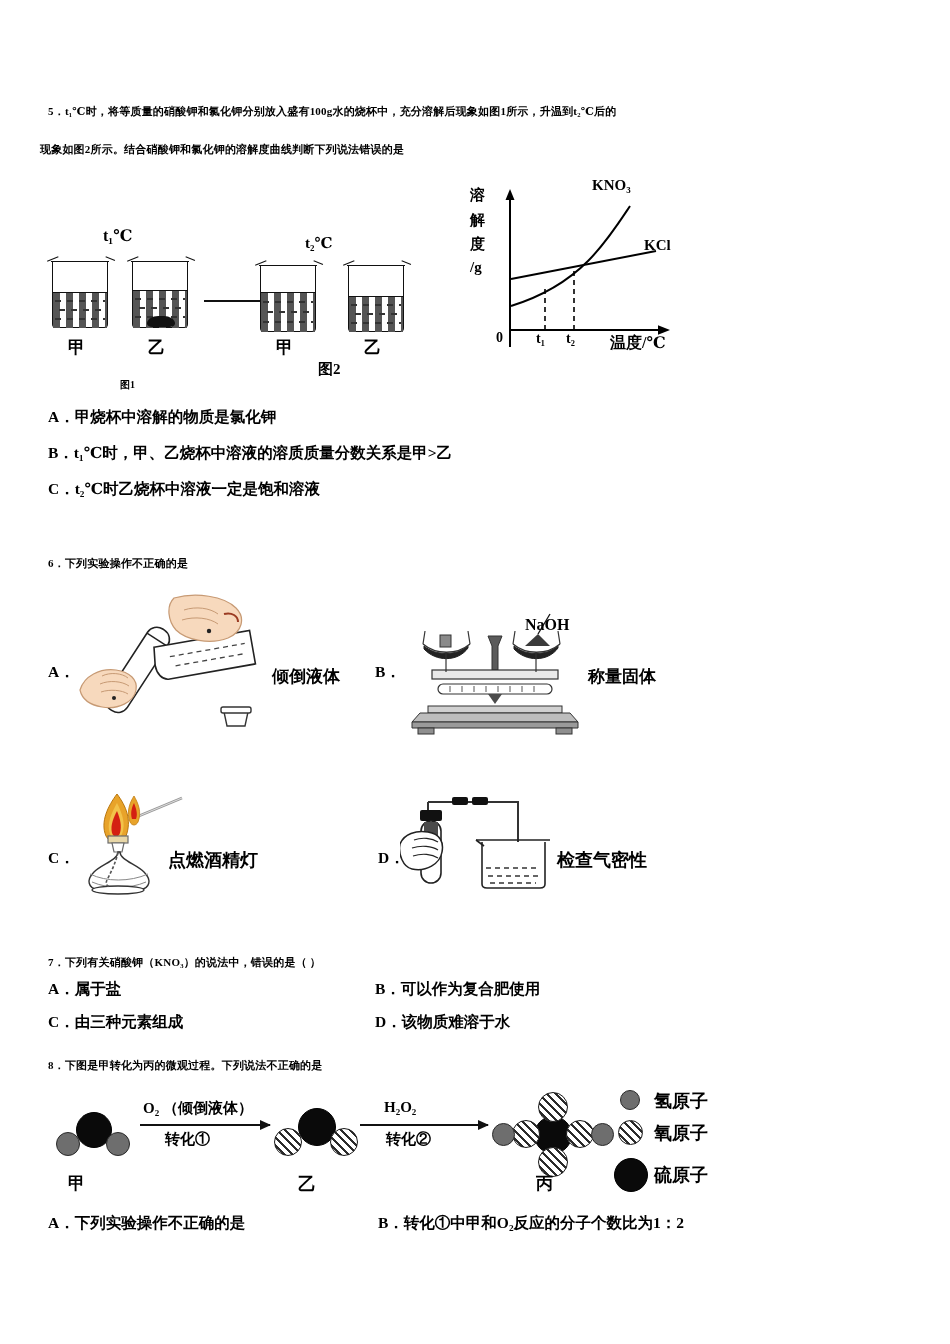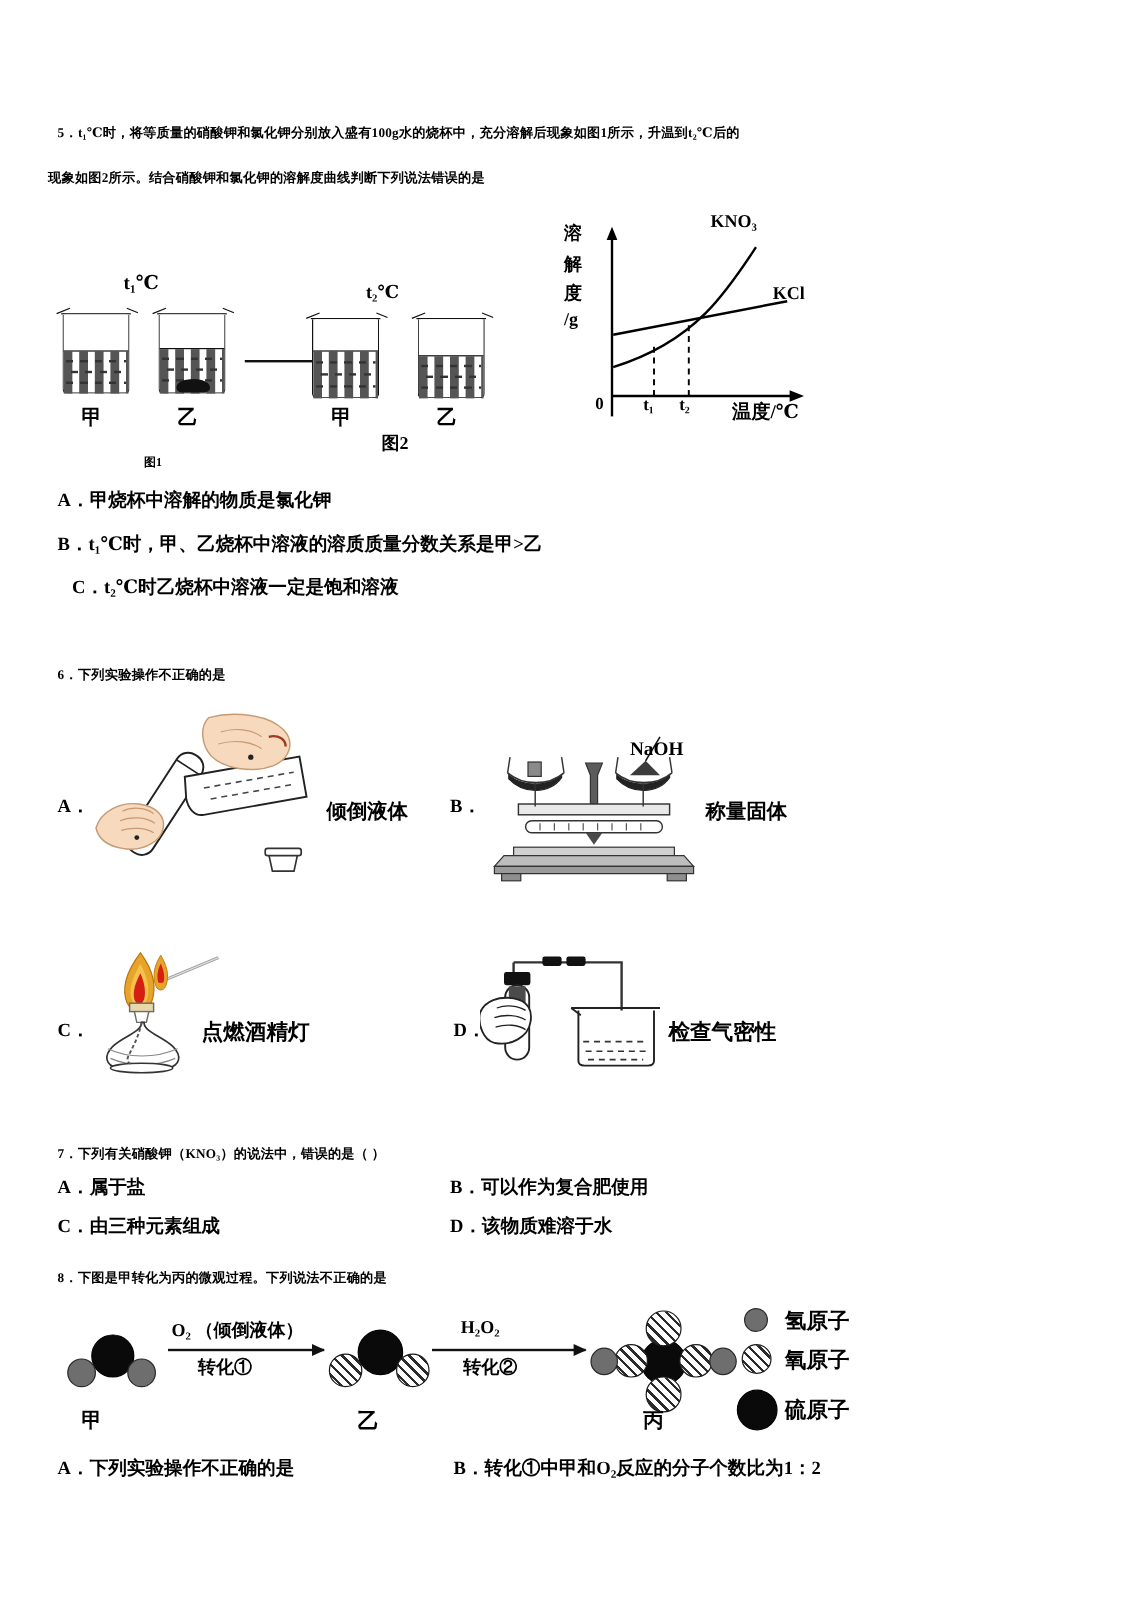--- a/index.html
+++ b/index.html
@@ -245,21 +245,21 @@
     <div class="lbl" style="left:174px; top:62px; font-size:15px;">KCl</div>
 
     <div class="lbl" style="left:26px; top:155px; font-size:14px;">0</div>
     <div class="lbl" style="left:66px; top:156px; font-size:14px;">t₁</div>
     <div class="lbl" style="left:96px; top:156px; font-size:14px;">t₂</div>
     <div class="lbl" style="left:140px; top:158px; font-size:16px;">温度/℃</div>
   </div>
 
   <div class="opt" style="left:48px; top:407px;">A．甲烧杯中溶解的物质是氯化钾</div>
   <div class="opt" style="left:48px; top:443px;">B．t₁℃时，甲、乙烧杯中溶液的溶质质量分数关系是甲&gt;乙</div>
-  <div class="opt" style="left:60px; top:479px;">C．t₂℃时乙烧杯中溶液一定是饱和溶液</div>
+  <div class="opt" style="left:48px; top:479px;">C．t₂℃时乙烧杯中溶液一定是饱和溶液</div>
 
   <div class="qtext" style="left:48px; top:544px;">6．下列实验操作不正确的是</div>
 
   <div class="opt" style="left:48px; top:662px;">A．</div>
   <div class="figA" style="left:78px; top:594px; width:200px; height:140px;">
     <svg width="200" height="140" viewBox="0 0 200 140">
 
       <g transform="rotate(33 60 75)">
         <rect x="48" y="28" width="24" height="96" rx="11" ry="11" fill="#ffffff" stroke="#222" stroke-width="1.6"></rect>
         <line x1="48" y1="40" x2="72" y2="40" stroke="#222" stroke-width="1.4"></line>

